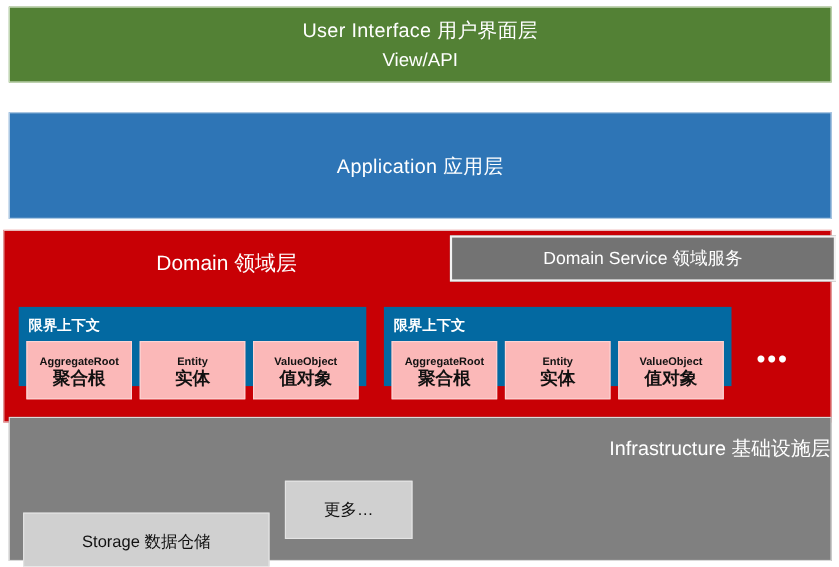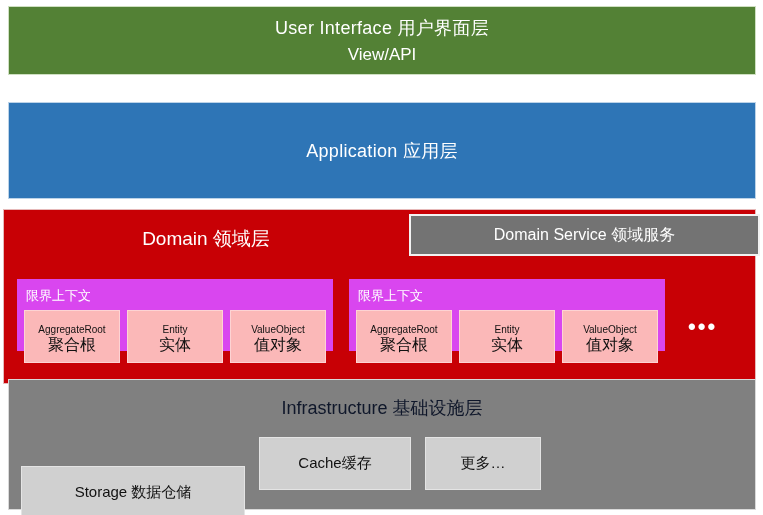--- a/index.html
+++ b/index.html
@@ -109,23 +109,24 @@
     color: #ffffff;
     font-size: 16px;
     white-space: nowrap;
   }
 
   
   .bounded-context {
     position: absolute;
     top: 69px;
     height: 72px;
-    background: #d946ef;
+    background: #0369a1;
     box-sizing: border-box;
     padding: 6px 7px 7px 7px;
+    font-weight: bold;
   }
   #bc-1 { left: 13px; width: 316px; }
   #bc-2 { left: 345px; width: 316px; }
   .bc-title {
     color: #ffffff;
     font-size: 13px;
     line-height: 20px;
     margin: 1px 0 4px 2px;
     white-space: nowrap;
   }
@@ -167,22 +168,22 @@
     height: 131px;
     background: #808080;
     border: 1px solid #d9d9d9;
     box-sizing: border-box;
   }
   #infra-title {
     position: absolute;
     left: 0;
     right: 0;
     top: 16px;
-    text-align: center;
-    color: #0f172a;
+    text-align: right;
+    color: #ffffff;
     font-size: 18px;
     white-space: nowrap;
   }
   #infra-items {
     position: absolute;
     left: 12px;
     right: 27px;
     top: 57px;
     display: flex;
     gap: 14px;
@@ -262,18 +263,17 @@
       </div>
     </div>
 
     <div id="domain-ellipsis">•••</div>
   </div>
 
   <div class="layer" id="infra-layer">
     <div id="infra-title">Infrastructure  基础设施层</div>
     <div id="infra-items">
       <div class="infra-item w-storage">Storage 数据仓储</div>
-      <div class="infra-item w-cache">Cache缓存</div>
       <div class="infra-item w-more">更多…</div>
     </div>
   </div>
 
 </div>
 
 </body></html>

